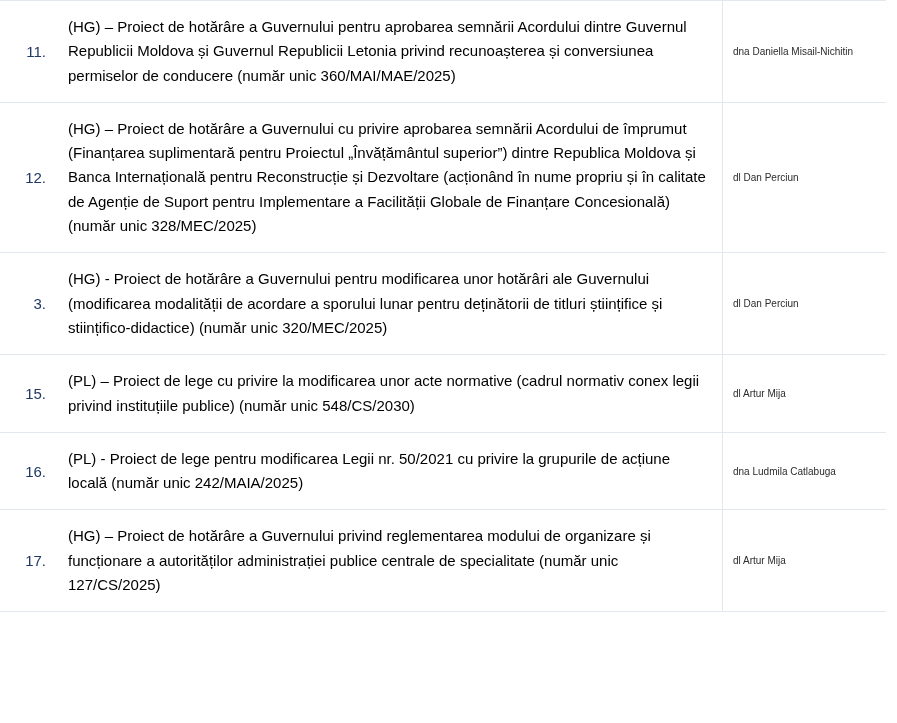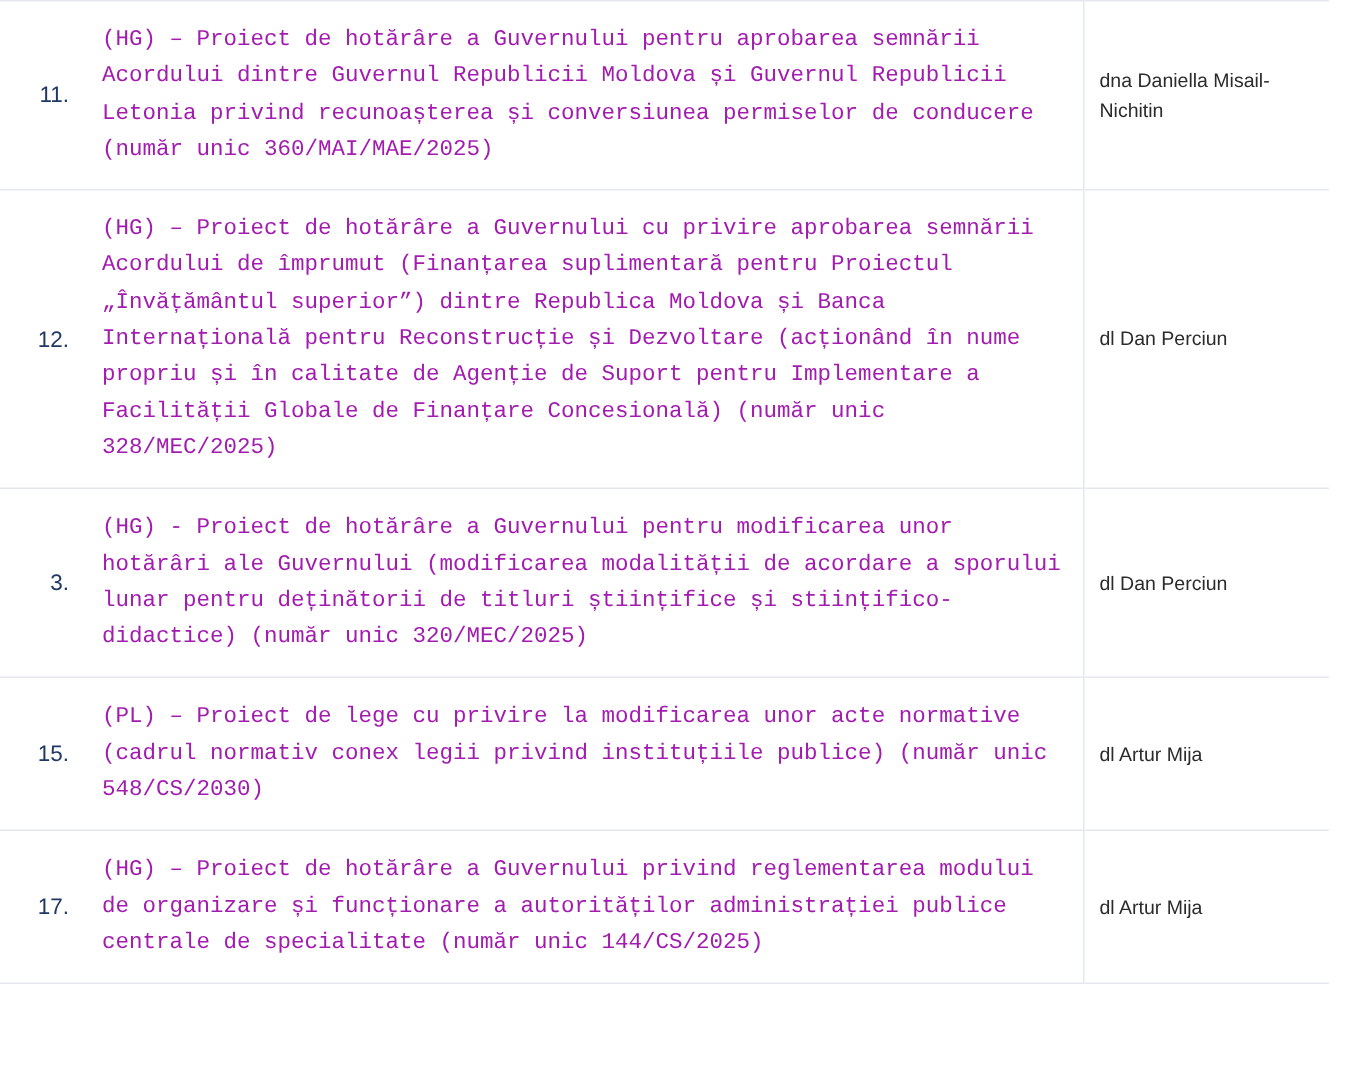--- a/index.html
+++ b/index.html
@@ -39,31 +39,30 @@
   }
   .col-title {
     width: 640px;
     padding-left: 12px !important;
     padding-right: 14px !important;
   }
   .col-person {
     width: 147px;
     padding-left: 10px !important;
     padding-right: 6px !important;
-    font-size: 13px;
+    font-size: 10px;
     color: #2b2b2b;
     line-height: 1.5;
   }
   .title-link {
     font-size: 15px;
     line-height: 1.62;
-    color: #a21caf;
+    color: #000000;
     text-decoration: none;
     display: block;
-    font-family: Liberation Mono, monospace;
   }
   .divider-left {
     border-left: 1px solid #e3e8ee;
   }
 </style>
 </head>
 <body>
 
 <table class="agenda-table">
   <tbody>
@@ -89,20 +88,27 @@
       <td class="col-person divider-left">dl Dan Perciun</td>
     </tr>
     <tr>
       <td class="col-num">15.</td>
       <td class="col-title">
         <a class="title-link" href="#">(PL) – Proiect de lege cu privire la modificarea unor acte normative (cadrul normativ conex legii privind instituțiile publice) (număr unic 548/CS/2030)</a>
       </td>
       <td class="col-person divider-left">dl Artur Mija</td>
     </tr>
     <tr>
+      <td class="col-num">16.</td>
+      <td class="col-title">
+        <a class="title-link" href="#">(PL) - Proiect de lege pentru modificarea Legii nr. 50/2021 cu privire la grupurile de acțiune locală (număr unic 242/MAIA/2025)</a>
+      </td>
+      <td class="col-person divider-left">dna Ludmila Catlabuga</td>
+    </tr>
+    <tr>
       <td class="col-num">17.</td>
       <td class="col-title">
-        <a class="title-link" href="#">(HG) – Proiect de hotărâre a Guvernului privind reglementarea modului de organizare și funcționare a autorităților administrației publice centrale de specialitate (număr unic 144/CS/2025)</a>
+        <a class="title-link" href="#">(HG) – Proiect de hotărâre a Guvernului privind reglementarea modului de organizare și funcționare a autorităților administrației publice centrale de specialitate (număr unic 127/CS/2025)</a>
       </td>
       <td class="col-person divider-left">dl Artur Mija</td>
     </tr>
   </tbody>
 </table>
 
 </body></html>

